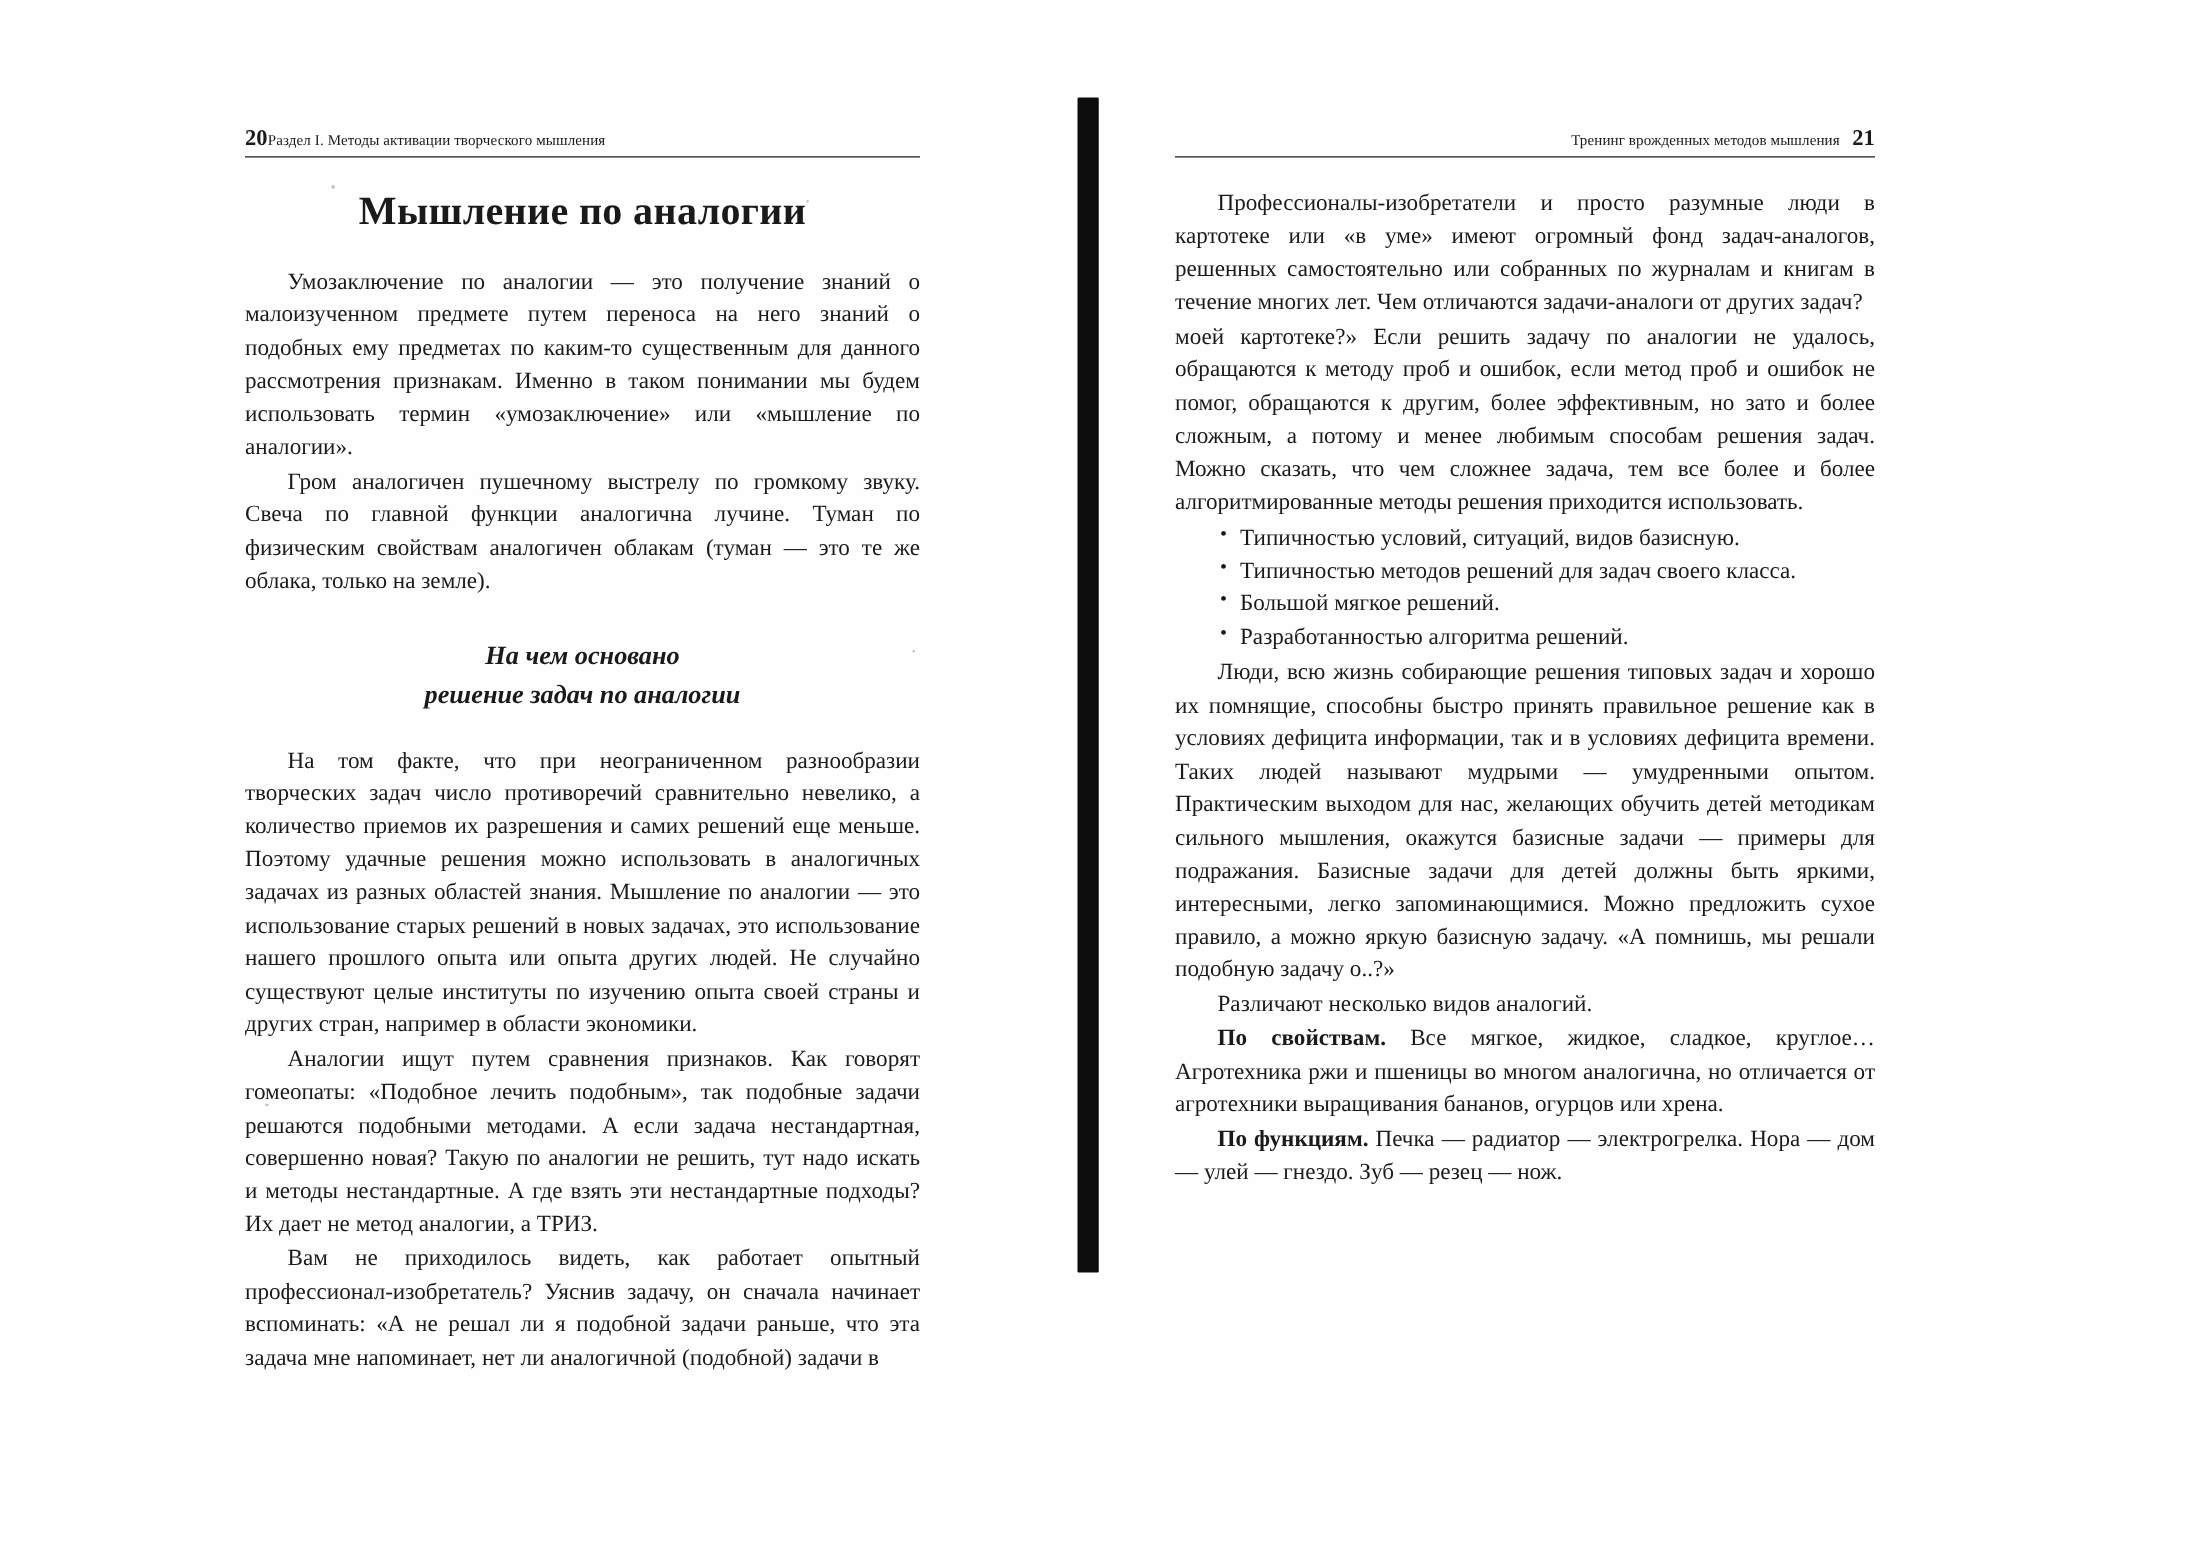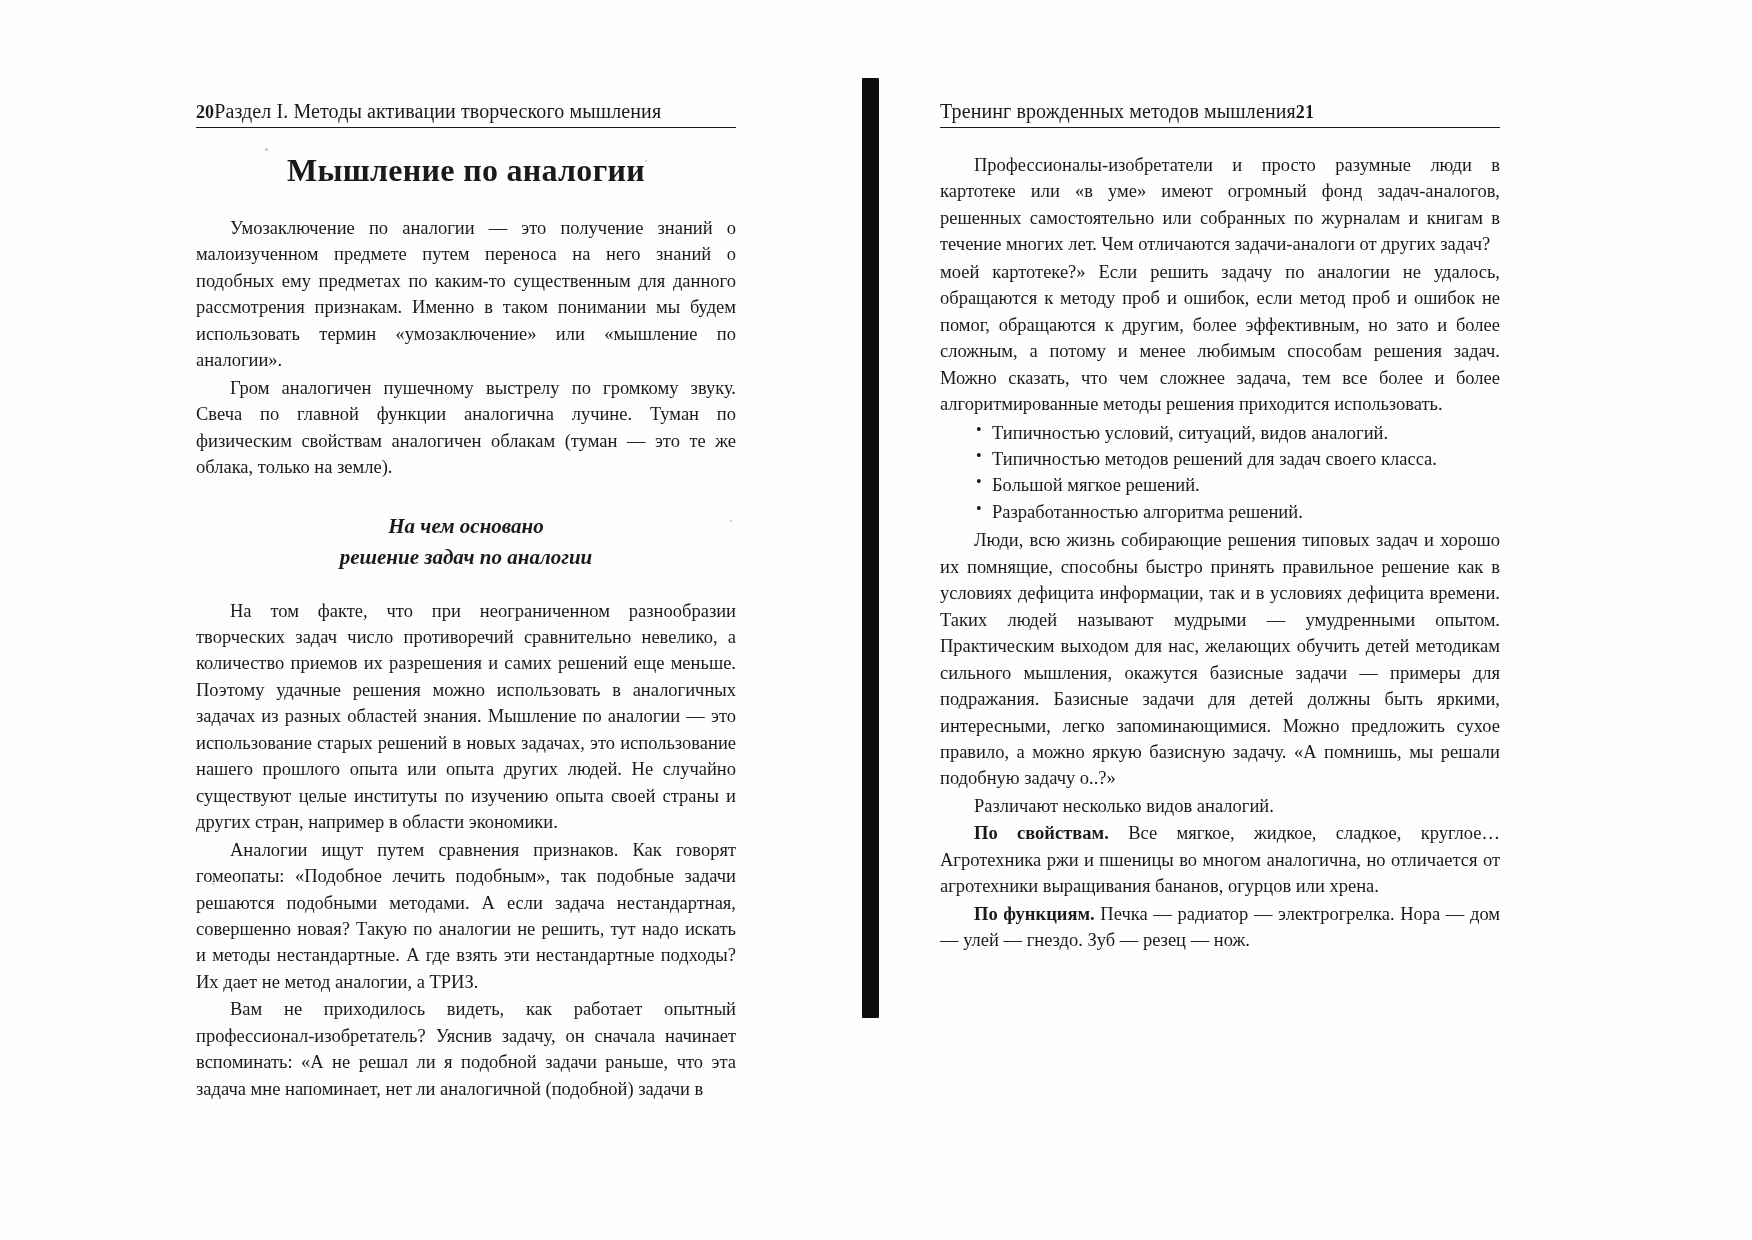--- a/index.html
+++ b/index.html
@@ -52,24 +52,24 @@
     padding-bottom: 4px;
     border-bottom: 1.6px solid #1a1a1a;
     margin-bottom: 24px;
     white-space: nowrap;
   }
   .running-head .folio {
     font-size: 18px;
     font-weight: 600;
   }
   .running-head .rh-title {
-    font-size: 20px;
+    font-size: 12px;
   }
   .rh-left .folio { }
-  .rh-right { justify-content: flex-start; }
+  .rh-right { justify-content: flex-end; gap: 10px; }
   h1.section-title {
     font-size: 32px;
     font-weight: bold;
     text-align: center;
     margin: 12px 0 26px 0;
     letter-spacing: 0.3px;
   }
   h2.sub-title {
     font-size: 21px;
     font-style: italic;
@@ -148,21 +148,21 @@
 
     <div class="running-head rh-right">
       <span class="rh-title">Тренинг врожденных методов мышления</span>
       <span class="folio">21</span>
     </div>
 
     <p class="body">Профессионалы-изобретатели и просто разумные люди в картотеке или «в уме» имеют огромный фонд задач-аналогов, решенных самостоятельно или собранных по журналам и книгам в течение многих лет. Чем отличаются задачи-аналоги от других задач?</p>
     <p class="body noindent">моей картотеке?» Если решить задачу по аналогии не удалось, обращаются к методу проб и ошибок, если метод проб и ошибок не помог, обращаются к другим, более эффективным, но зато и более сложным, а потому и менее любимым способам решения задач. Можно сказать, что чем сложнее задача, тем все более и более алгоритмированные методы решения приходится использовать.</p>
 
     <ul class="bullets">
-      <li>Типичностью условий, ситуаций, видов аналогий.</li>
+      <li>Типичностью условий, ситуаций, видов базисную.</li>
       <li>Типичностью методов решений для задач своего класса.</li>
       <li>Большой мягкое решений.</li>
       <li>Разработанностью алгоритма решений.</li>
     </ul>
 
     <p class="body">Люди, всю жизнь собирающие решения типовых задач и хорошо их помнящие, способны быстро принять правильное решение как в условиях дефицита информации, так и в условиях дефицита времени. Таких людей называют мудрыми — умудренными опытом. Практическим выходом для нас, желающих обучить детей методикам сильного мышления, окажутся базисные задачи — примеры для подражания. Базисные задачи для детей должны быть яркими, интересными, легко запоминающимися. Можно предложить сухое правило, а можно яркую базисную задачу. «А помнишь, мы решали подобную задачу о..?»</p>
     <p class="body">Различают несколько видов аналогий.</p>
 
     <p class="body"><b class="bd">По свойствам.</b><span> Все мягкое, жидкое, сладкое, круглое… Агротехника ржи и пшеницы во многом аналогична, но отличается от агротехники выращивания бананов, огурцов или хрена.</span></p>
 

